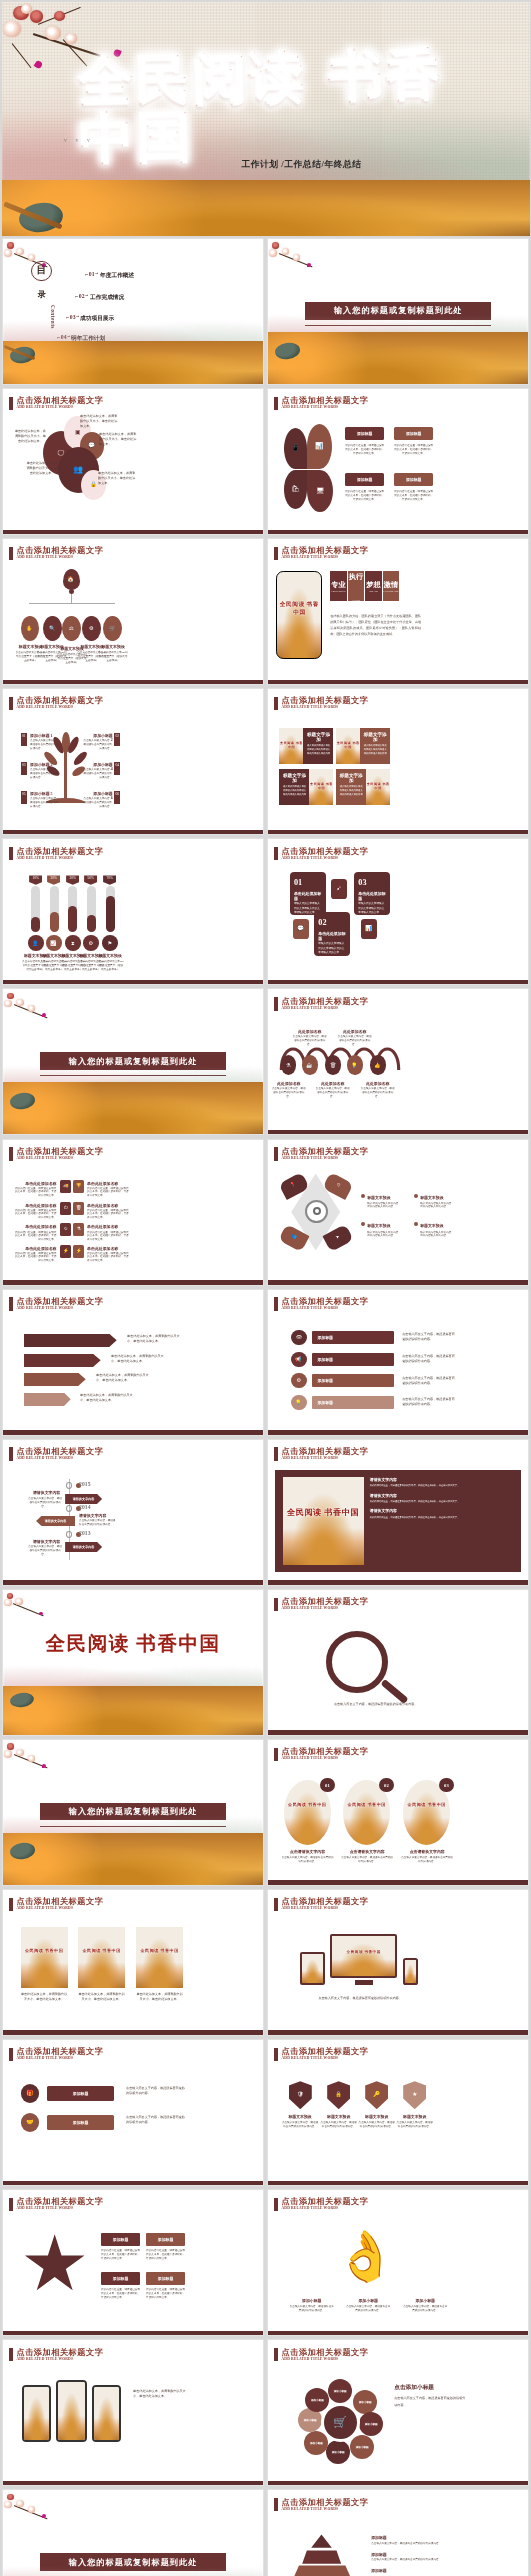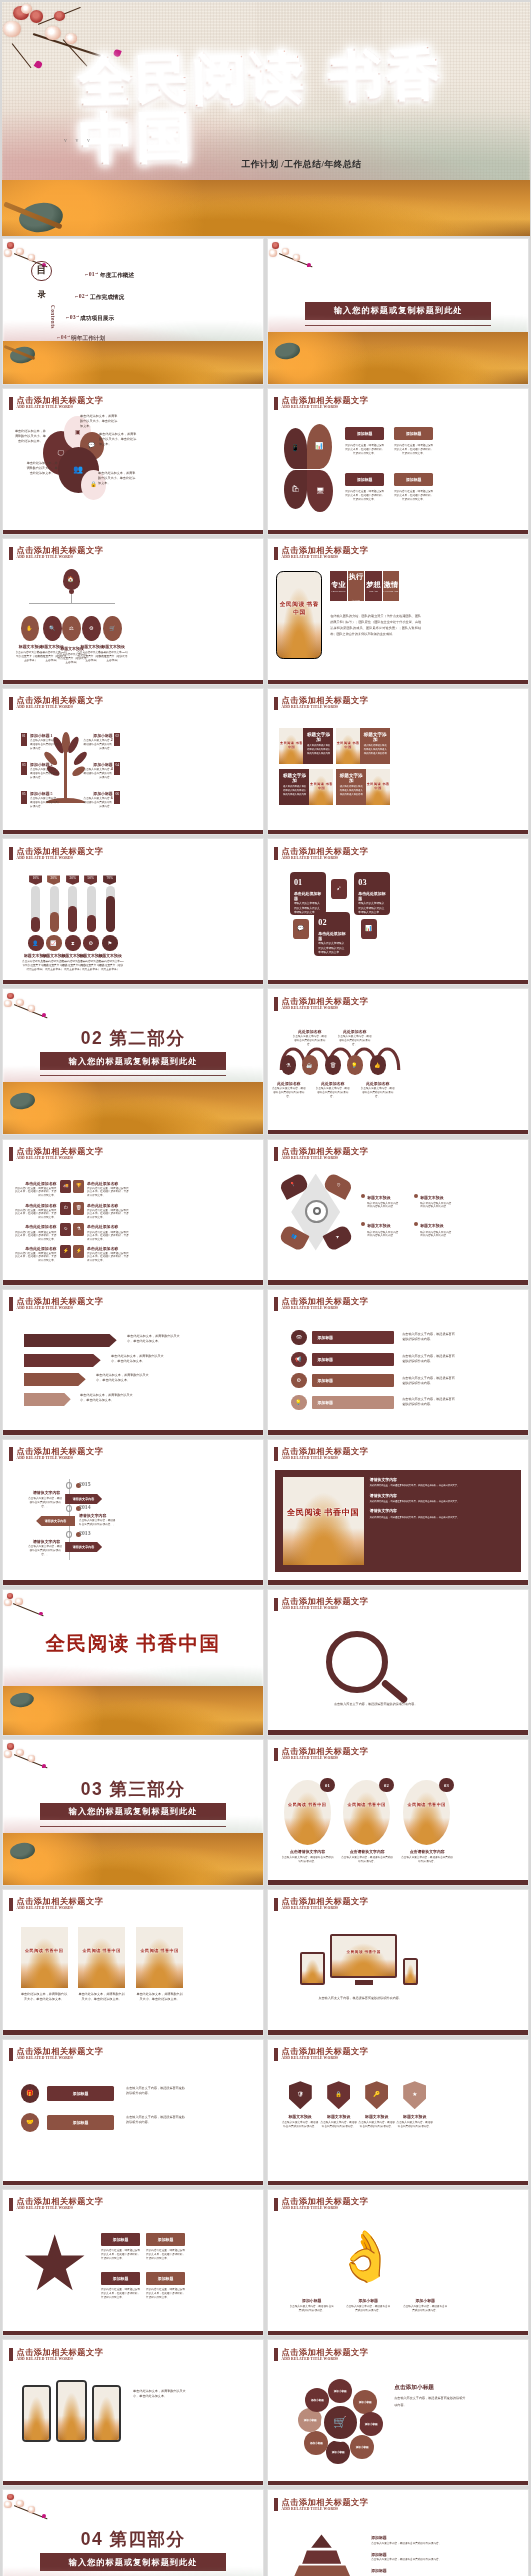--- a/index.html
+++ b/index.html
@@ -578,24 +578,20 @@
   <div class="row">
     <div class="slide paper divider">
       <div class="blossom" style="left:1px;top:2.1px;width:62px;height:36px;">
         <div class="twig" style="left:10.3px;top:12.4px;width:36px;height:1px;transform:rotate(22deg);"></div>
         <div class="flower dark" style="left:3.1px;top:1px;width:7.2px;height:6.7px;"></div>
         <div class="flower" style="left:0px;top:8.2px;width:8.2px;height:7.7px;"></div>
         <div class="flower" style="left:12.4px;top:7.2px;width:7.7px;height:7.2px;"></div>
         <div class="flower" style="left:24px;top:13.4px;width:7.2px;height:6.7px;"></div>
         <div class="bud" style="left:38px;top:21.6px;width:4.1px;height:4.1px;"></div>
       </div>
-      <div class="dv-num">
-        <span>02</span>
-        <span class="cn">第二部分</span>
-      </div>
       <div class="dv-band cn">输入您的标题或复制标题到此处</div>
       <div class="dv-rule"></div>
       <div class="mountains"></div>
       <div class="bookstrip books"></div>
       <div class="inkcircle" style="position:absolute;left:7.2px;bottom:26px;width:25px;height:15.5px;border-radius:50%;background:radial-gradient(ellipse at 40% 35%,#5d7166 0 45%,#3f5348 75%,#33443a 100%);transform:rotate(-8deg);"></div>
     </div>
 
     <div class="slide">
       <div class="shead">
         <div class="bar"></div>
@@ -894,24 +890,20 @@
   <div class="row">
     <div class="slide paper divider">
       <div class="blossom" style="left:1px;top:2.1px;width:62px;height:36px;">
         <div class="twig" style="left:10.3px;top:12.4px;width:36px;height:1px;transform:rotate(22deg);"></div>
         <div class="flower dark" style="left:3.1px;top:1px;width:7.2px;height:6.7px;"></div>
         <div class="flower" style="left:0px;top:8.2px;width:8.2px;height:7.7px;"></div>
         <div class="flower" style="left:12.4px;top:7.2px;width:7.7px;height:7.2px;"></div>
         <div class="flower" style="left:24px;top:13.4px;width:7.2px;height:6.7px;"></div>
         <div class="bud" style="left:38px;top:21.6px;width:4.1px;height:4.1px;"></div>
       </div>
-      <div class="dv-num">
-        <span>03</span>
-        <span class="cn">第三部分</span>
-      </div>
       <div class="dv-band cn">输入您的标题或复制标题到此处</div>
       <div class="dv-rule"></div>
       <div class="mountains"></div>
       <div class="bookstrip books"></div>
       <div class="inkcircle" style="position:absolute;left:7.2px;bottom:26px;width:25px;height:15.5px;border-radius:50%;background:radial-gradient(ellipse at 40% 35%,#5d7166 0 45%,#3f5348 75%,#33443a 100%);transform:rotate(-8deg);"></div>
     </div>
 
     <div class="slide">
       <div class="shead">
         <div class="bar"></div>
@@ -1166,21 +1158,20 @@
   <div class="row">
     <div class="slide paper divider">
       <div class="blossom" style="left:1px;top:2.1px;width:62px;height:36px;">
         <div class="twig" style="left:10.3px;top:12.4px;width:36px;height:1px;transform:rotate(22deg);"></div>
         <div class="flower dark" style="left:3.1px;top:1px;width:7.2px;height:6.7px;"></div>
         <div class="flower" style="left:0px;top:8.2px;width:8.2px;height:7.7px;"></div>
         <div class="flower" style="left:12.4px;top:7.2px;width:7.7px;height:7.2px;"></div>
         <div class="flower" style="left:24px;top:13.4px;width:7.2px;height:6.7px;"></div>
         <div class="bud" style="left:38px;top:21.6px;width:4.1px;height:4.1px;"></div>
       </div>
-      <div class="dv-num cn">04 第四部分</div>
       <div class="dv-band cn">输入您的标题或复制标题到此处</div>
 
       <div class="mountains"></div>
 
     </div>
 
     <div class="slide">
       <div class="shead">
         <div class="bar"></div>
         <div>

